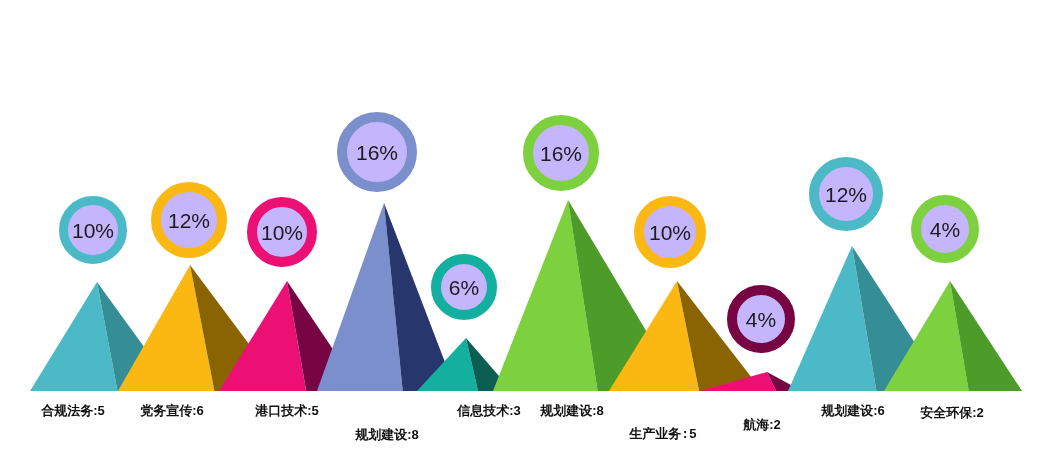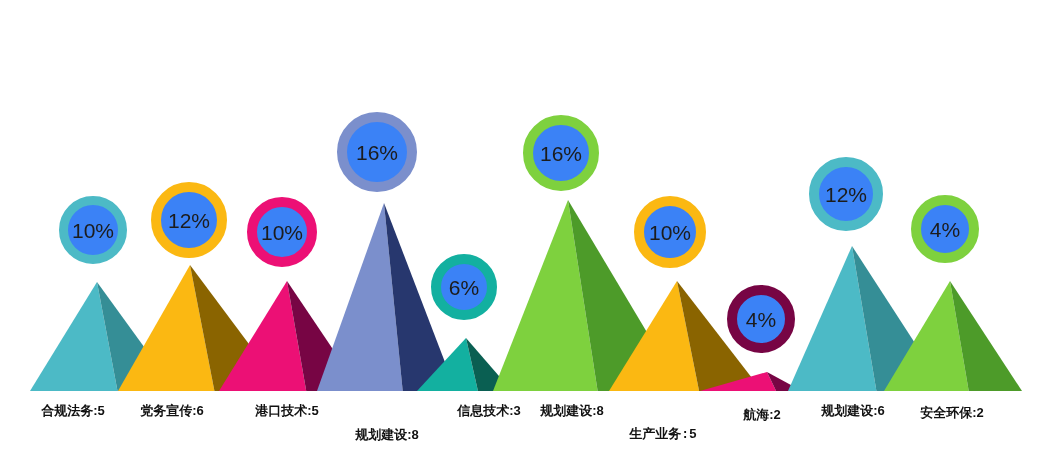--- a/index.html
+++ b/index.html
@@ -6,21 +6,21 @@
   html,body{margin:0;padding:0;background:#ffffff;}
   body{
     font-family:"Liberation Sans","DejaVu Sans",sans-serif;
     width:1038px;height:455px;overflow:hidden;
   }
   #stage{position:relative;width:1038px;height:455px;background:#ffffff;}
   #mountains{position:absolute;left:0;top:0;width:1038px;height:455px;}
   .bubble{
     position:absolute;
     border-radius:50%;
-    background:#3b82f6;
+    background:#c4b5fd;
     box-sizing:border-box;
     display:flex;align-items:center;justify-content:center;
   }
   .bubble .pct{
     font-size:21px;
     color:#1c1c1c;
     font-family:"Liberation Sans","DejaVu Sans",sans-serif;
     letter-spacing:0px;
     line-height:1;
     white-space:nowrap;
@@ -98,18 +98,18 @@
       </div>
     </div>
   <div id="label-layer">
       <div class="cat-label" style="left: 73px; top: 402px;">合规法务:5</div>
       <div class="cat-label" style="left: 172px; top: 402px;">党务宣传:6</div>
       <div class="cat-label" style="left: 287px; top: 402px;">港口技术:5</div>
       <div class="cat-label" style="left: 387px; top: 426px;">规划建设:8</div>
       <div class="cat-label" style="left: 489px; top: 402px;">信息技术:3</div>
       <div class="cat-label" style="left: 572px; top: 402px;">规划建设:8</div>
       <div class="cat-label" style="left: 663px; top: 425px; font-family: Liberation Mono, monospace;">生产业务:5</div>
-      <div class="cat-label" style="left: 762px; top: 406px;">航海:2</div>
+      <div class="cat-label" style="left: 762px; top: 416px;">航海:2</div>
       <div class="cat-label" style="left: 853px; top: 402px;">规划建设:6</div>
       <div class="cat-label" style="left: 952px; top: 404px;">安全环保:2</div>
     </div>
 
 </div>
 
 </body></html>

